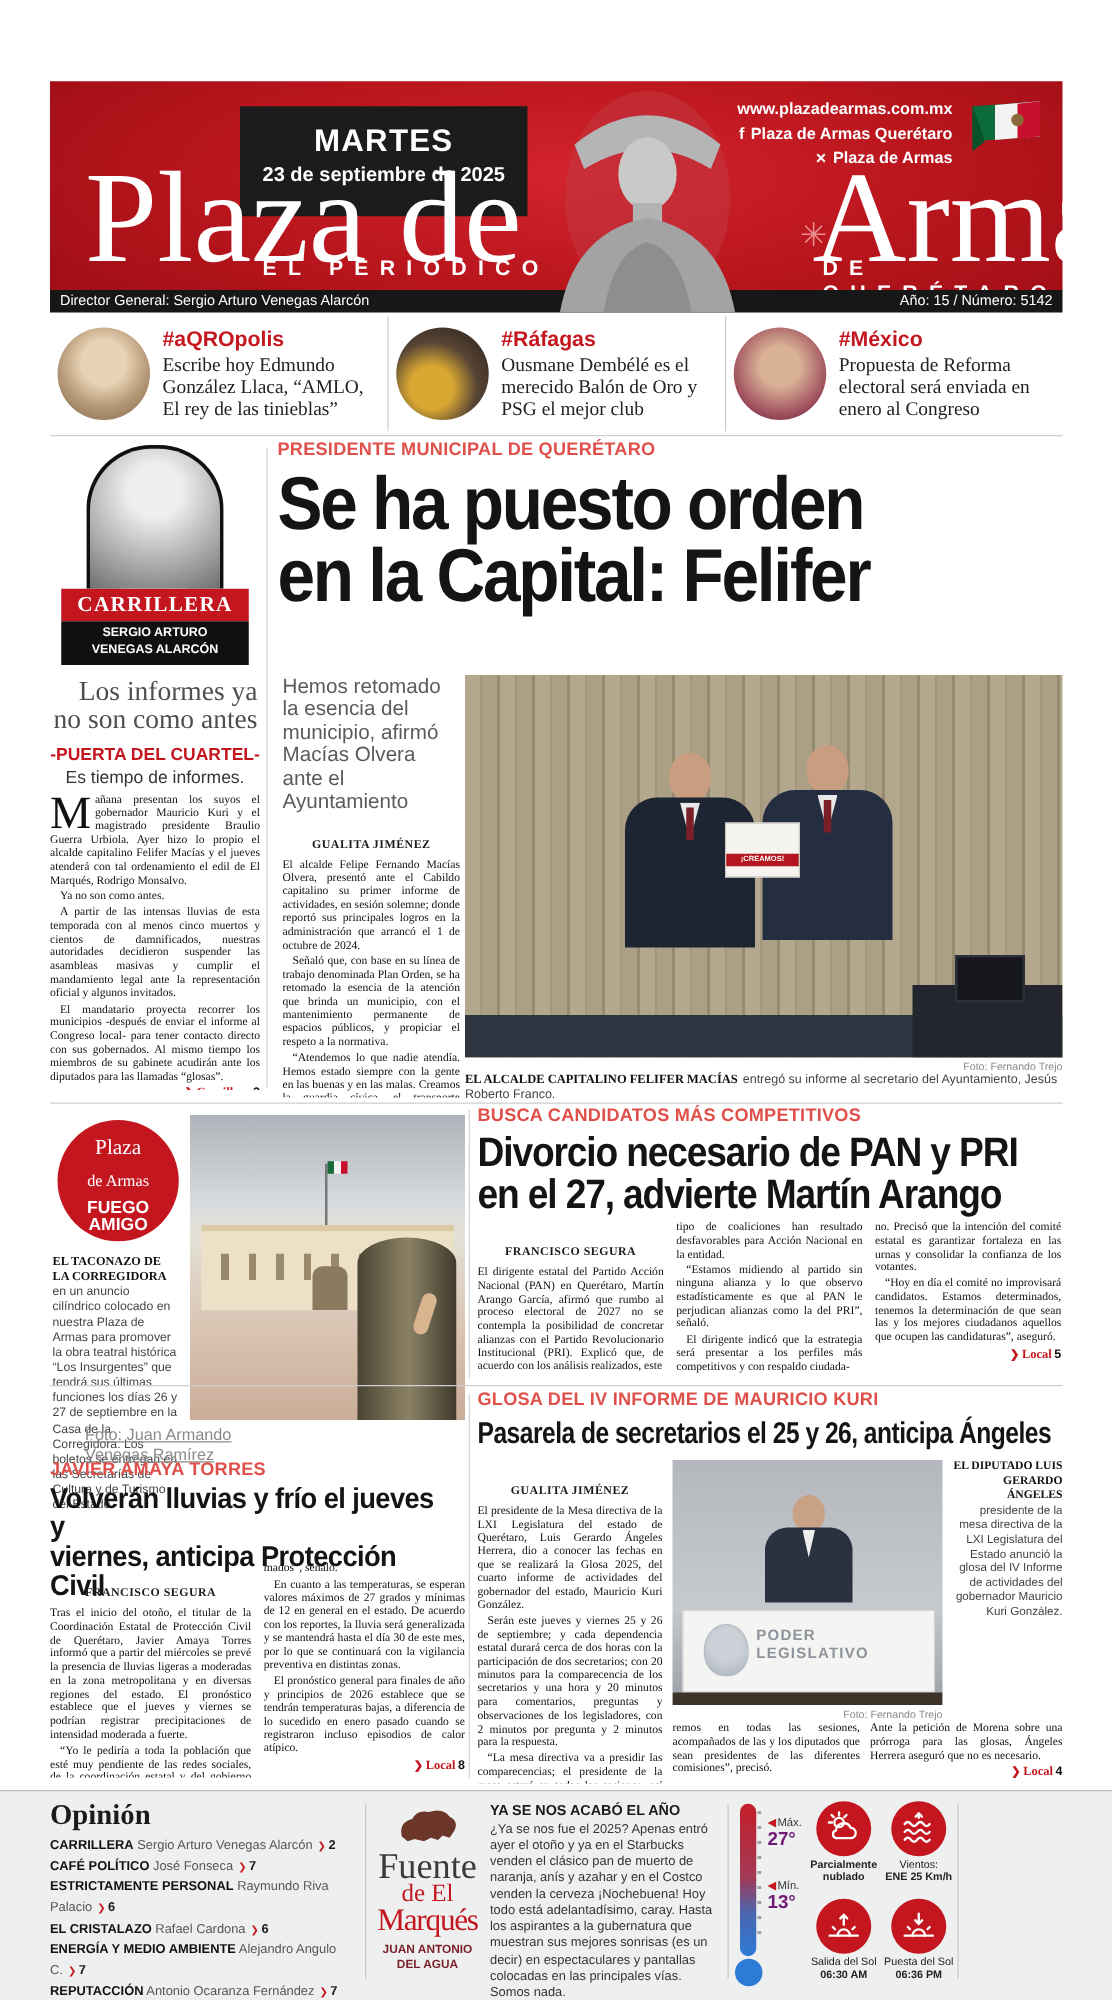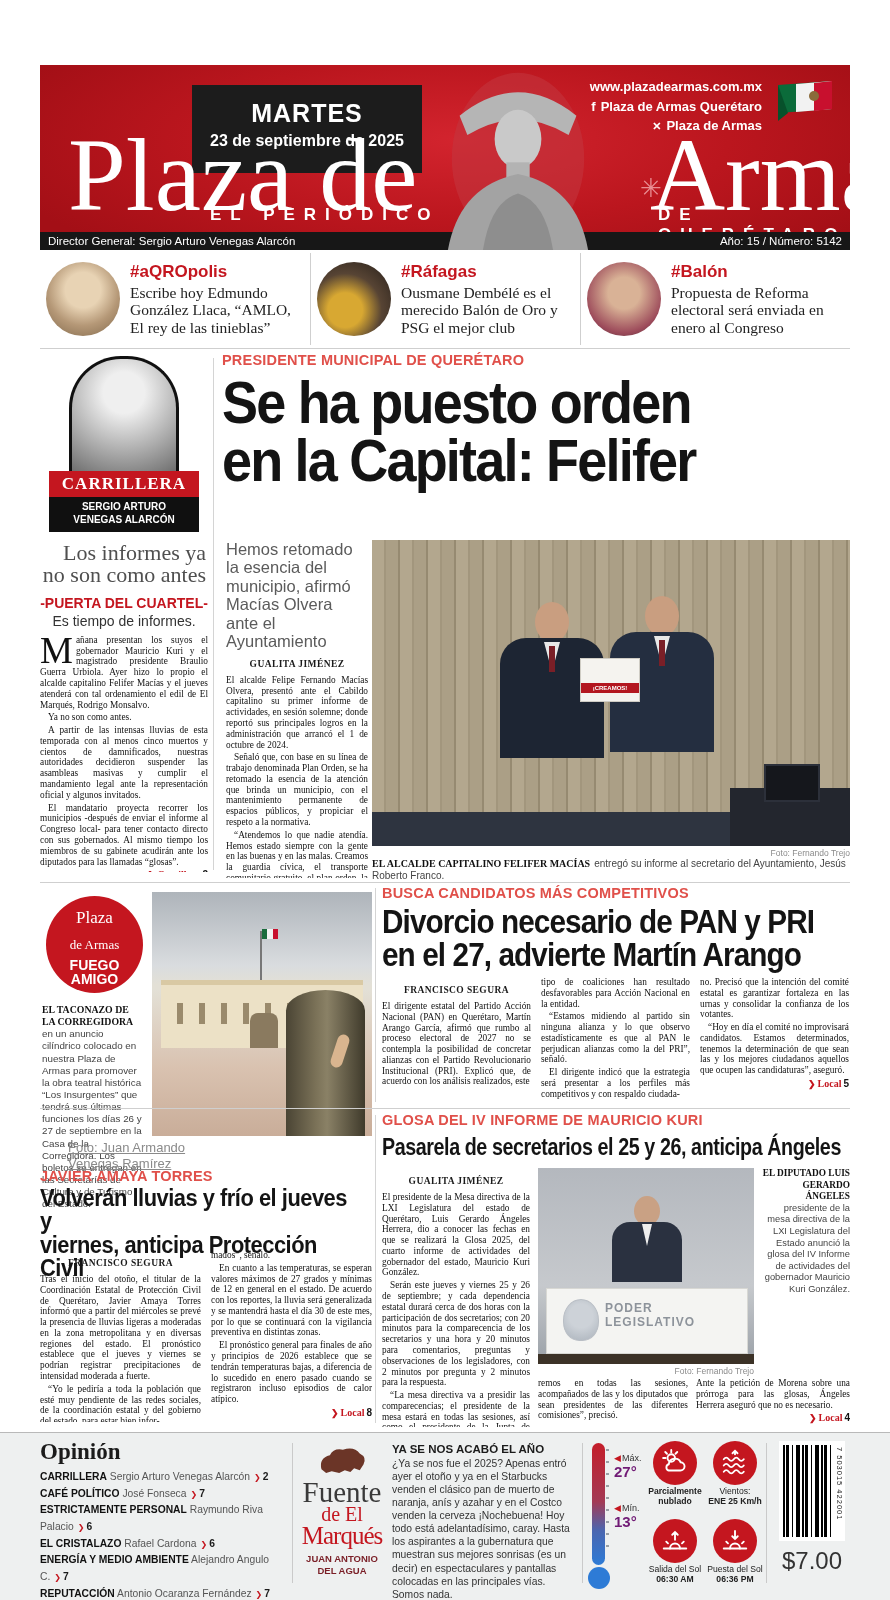--- a/index.html
+++ b/index.html
@@ -69,21 +69,21 @@
   .jpage{color:#111;margin-left:2px;}
 
   
   .lead{position:absolute;left:222px;top:352px;width:628px;height:526px;}
   .kicker{color:#e0504a;font-weight:bold;font-size:14.5px;letter-spacing:.2px;}
   .lead-head{font-weight:800;color:#141414;font-size:60px;line-height:.96;letter-spacing:-2px;
     transform:scaleX(.9);transform-origin:left top;white-space:nowrap;margin-top:6px;}
   .lead-sub-col{position:absolute;left:4px;top:188px;width:142px;height:338px;overflow:hidden;}
   .lead-subhead{font-size:16.5px;line-height:1.12;color:#5b5b5b;}
   .byline{font-family:"Liberation Serif",serif;font-weight:bold;font-size:9.5px;text-align:center;
-    letter-spacing:.4px;margin:8px 0 6px;}
+    letter-spacing:.4px;margin:20px 0 6px;}
   .body-col{font-family:"Liberation Serif",serif;font-size:9.3px;line-height:1.16;text-align:justify;color:#111;}
   .body-col p{margin:0 0 2px;}
   .body-col p + p{text-indent:8px;}
   .lead-photo{position:absolute;left:150px;top:188px;width:478px;height:306px;overflow:hidden;
     background:repeating-linear-gradient(90deg,#b3a78e 0 12px,#a2967d 12px 14px,#ab9f86 14px 26px,#968a71 26px 28px);}
   .lp-floor{position:absolute;left:0;bottom:0;width:100%;height:34px;background:#2e3440;}
   .lp-desk{position:absolute;right:0;bottom:0;width:120px;height:58px;background:#23262e;}
   .lp-mon{position:absolute;right:30px;bottom:44px;width:52px;height:34px;background:#15171c;border:2px solid #2c303a;}
   .person{position:absolute;}
   .p-head{width:34px;height:40px;border-radius:50%;background:#c99e80;margin:0 auto;}
@@ -258,21 +258,21 @@
     <div class="teaser">
       <div class="tz-photo tz2"></div>
       <div>
           <div class="tz-tag">#Ráfagas</div>
         <div class="tz-text serif">Ousmane Dembélé es el merecido Balón de Oro y PSG el mejor club</div>
         </div>
     </div>
     <div class="teaser">
       <div class="tz-photo tz3"></div>
       <div>
-          <div class="tz-tag">#Balón</div>
+          <div class="tz-tag">#México</div>
         <div class="tz-text serif">Propuesta de Reforma electoral será enviada en enero al Congreso</div>
         </div>
     </div>
   </div>
   <div class="hr" style="top:348px"></div>
 
   <div class="car">
     <div class="car-photo"></div>
     <div class="car-label">CARRILLERA</div>
     <div class="car-author">
@@ -563,22 +563,15 @@
             <path d="M5 12.5l1.4 1.4M19 12.5l-1.4 1.4"></path>
               </g>
             </svg>
         </div>
         <div>Puesta del Sol</div>
         <div class="w-bold">06:36 PM</div>
       </div>
     </div>
     <div class="bvdiv" style="left:766px"></div>
 
-    <div class="pricebox">
-      <div class="barcode">
-        <div class="bars"></div>
-        <div class="bc-digits">7 503015 422001</div>
-      </div>
-      <div class="price">$7.00</div>
-    </div>
   </div>
 
 </div>
 
 </body></html>

